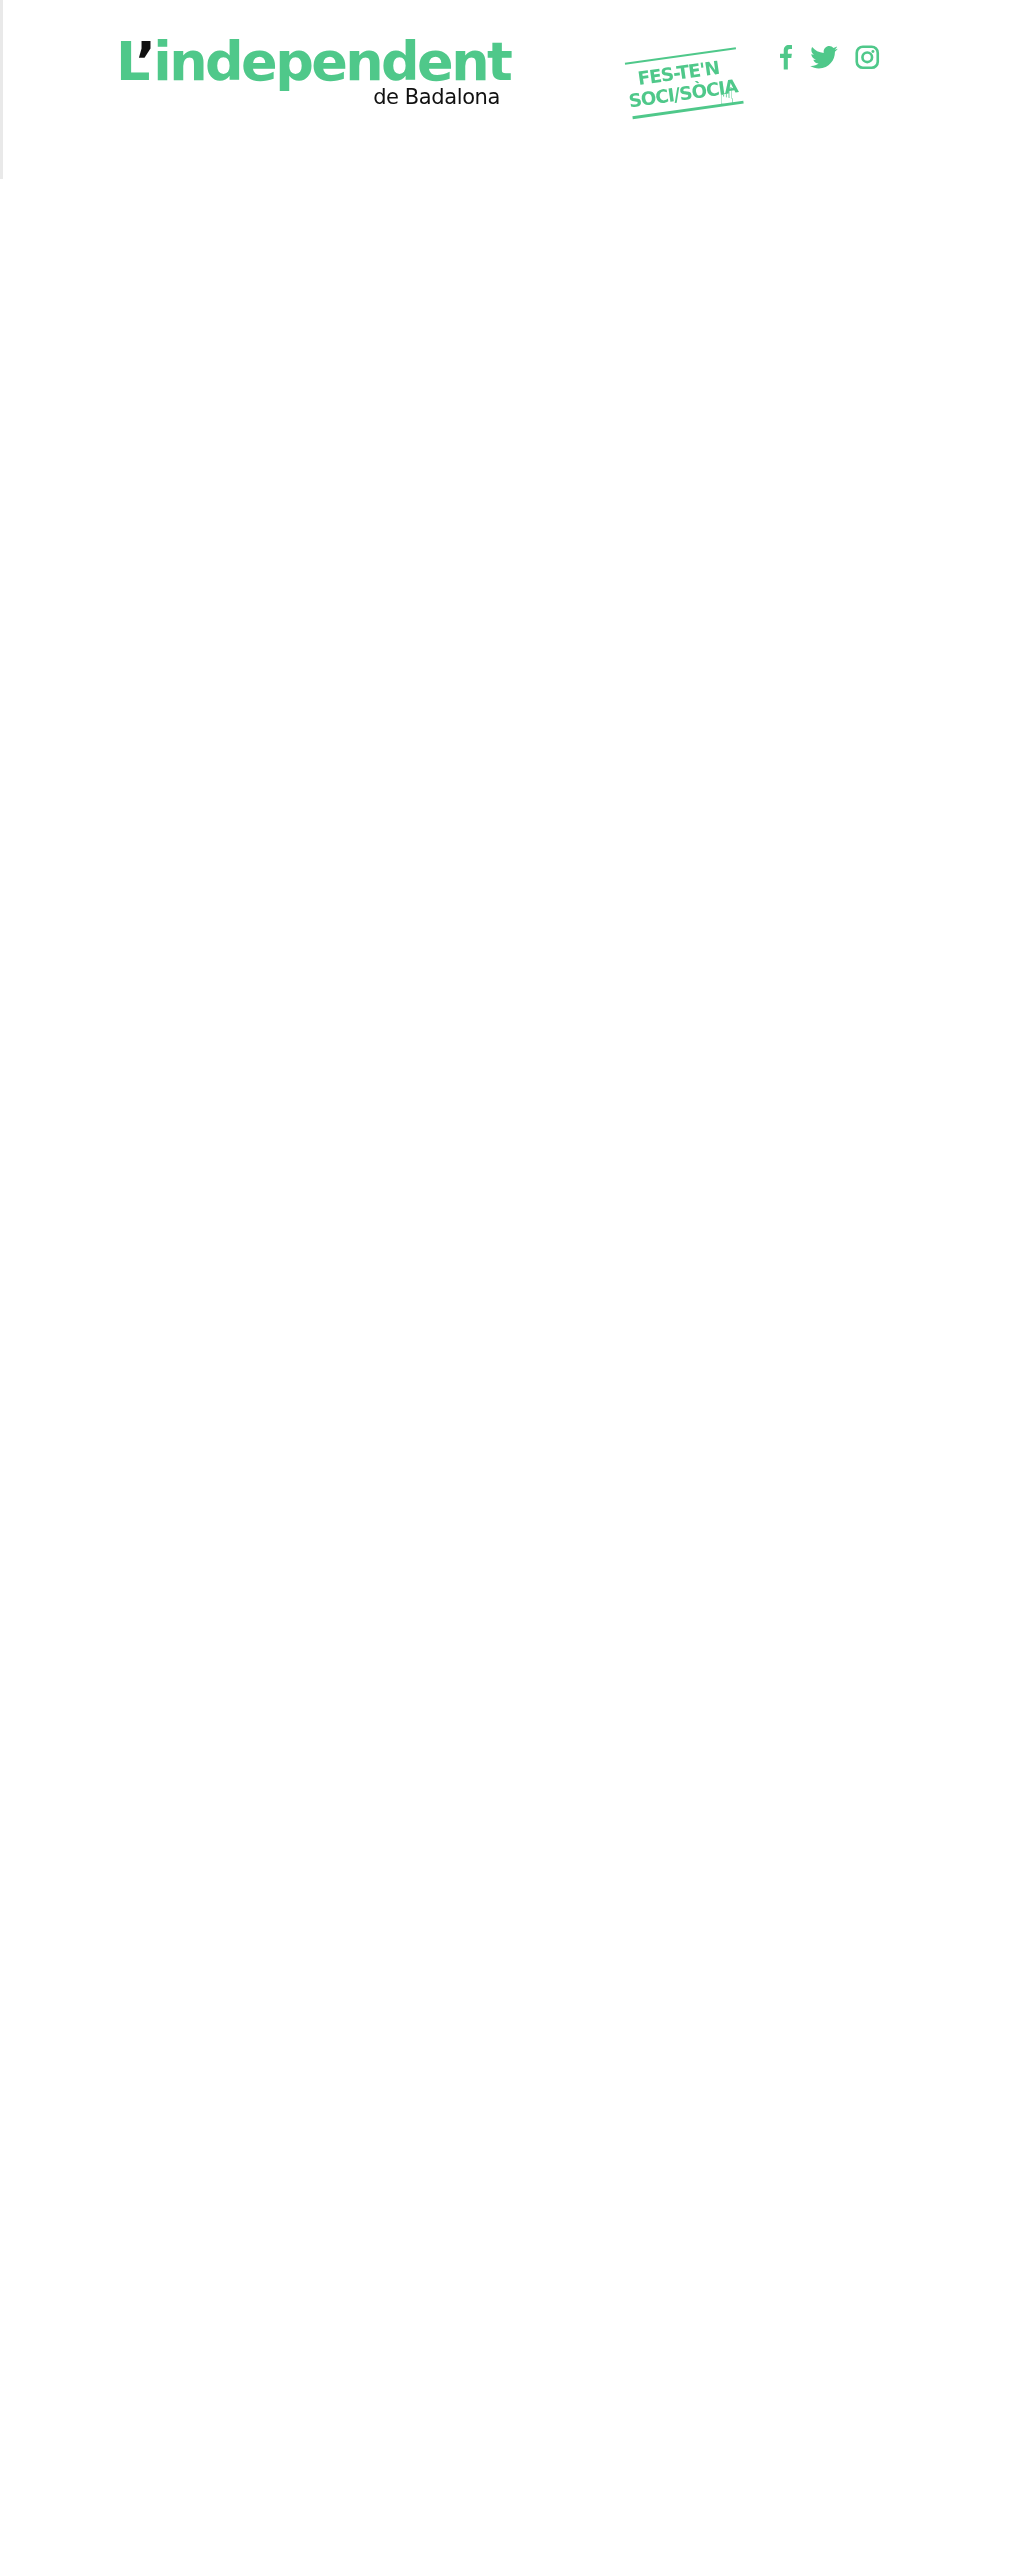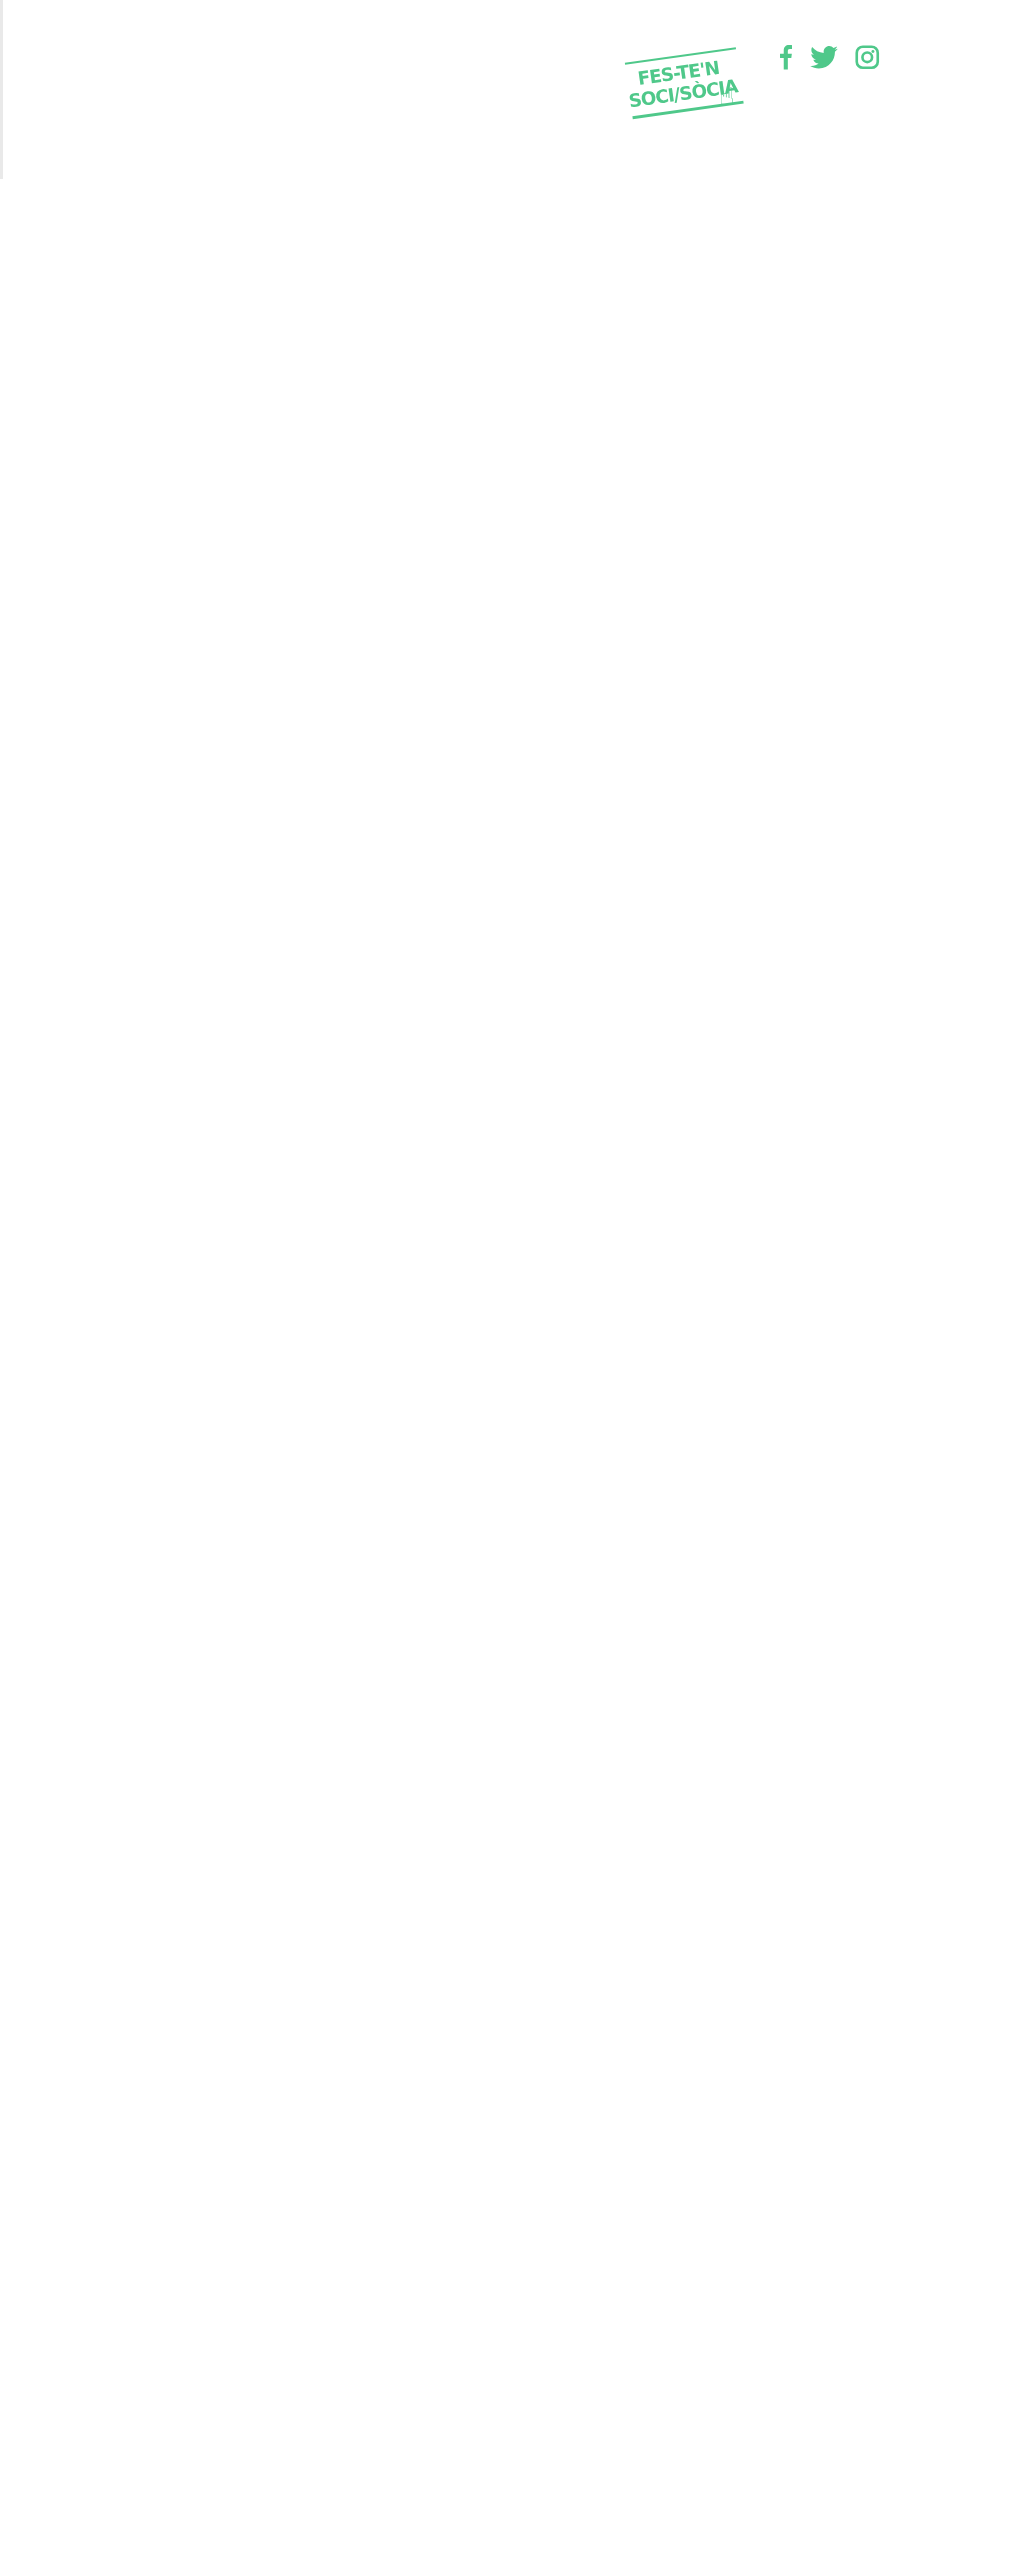--- a/index.html
+++ b/index.html
@@ -100,20 +100,24 @@
   .foot-col li.green { color: #4fc88a; }
   .foot-social { position: absolute; left: 818px; top: 31px; display: flex; gap: 12.2px; align-items: center; }
   .copyright { position: absolute; left: 99px; top: 196px; color: #4fc88a; font-weight: bold; font-size: 11.4px; letter-spacing: -0.5px; }
 </style>
 </head>
 <body>
 
 <div class="page-edge"></div>
 
 <header class="header">
+  <a class="logo">
+    <div class="logo-main"><span>L</span><span class="apos">’</span><span>independent</span></div>
+    <div class="logo-sub">de Badalona</div>
+  </a>
 
   <a class="socio-badge">
     <div class="line" style="top:1.7px;"></div>
     <div class="t" style="left:15.7px; top:8.7px;">FES-TE'N</div>
     <div class="t" style="left:3.5px; top:30px;">SOCI/SÒCIA</div>
     <div class="line" style="top:56px;"></div>
     <div class="hand">☝</div>
   </a>
 
   <div class="social-top">

